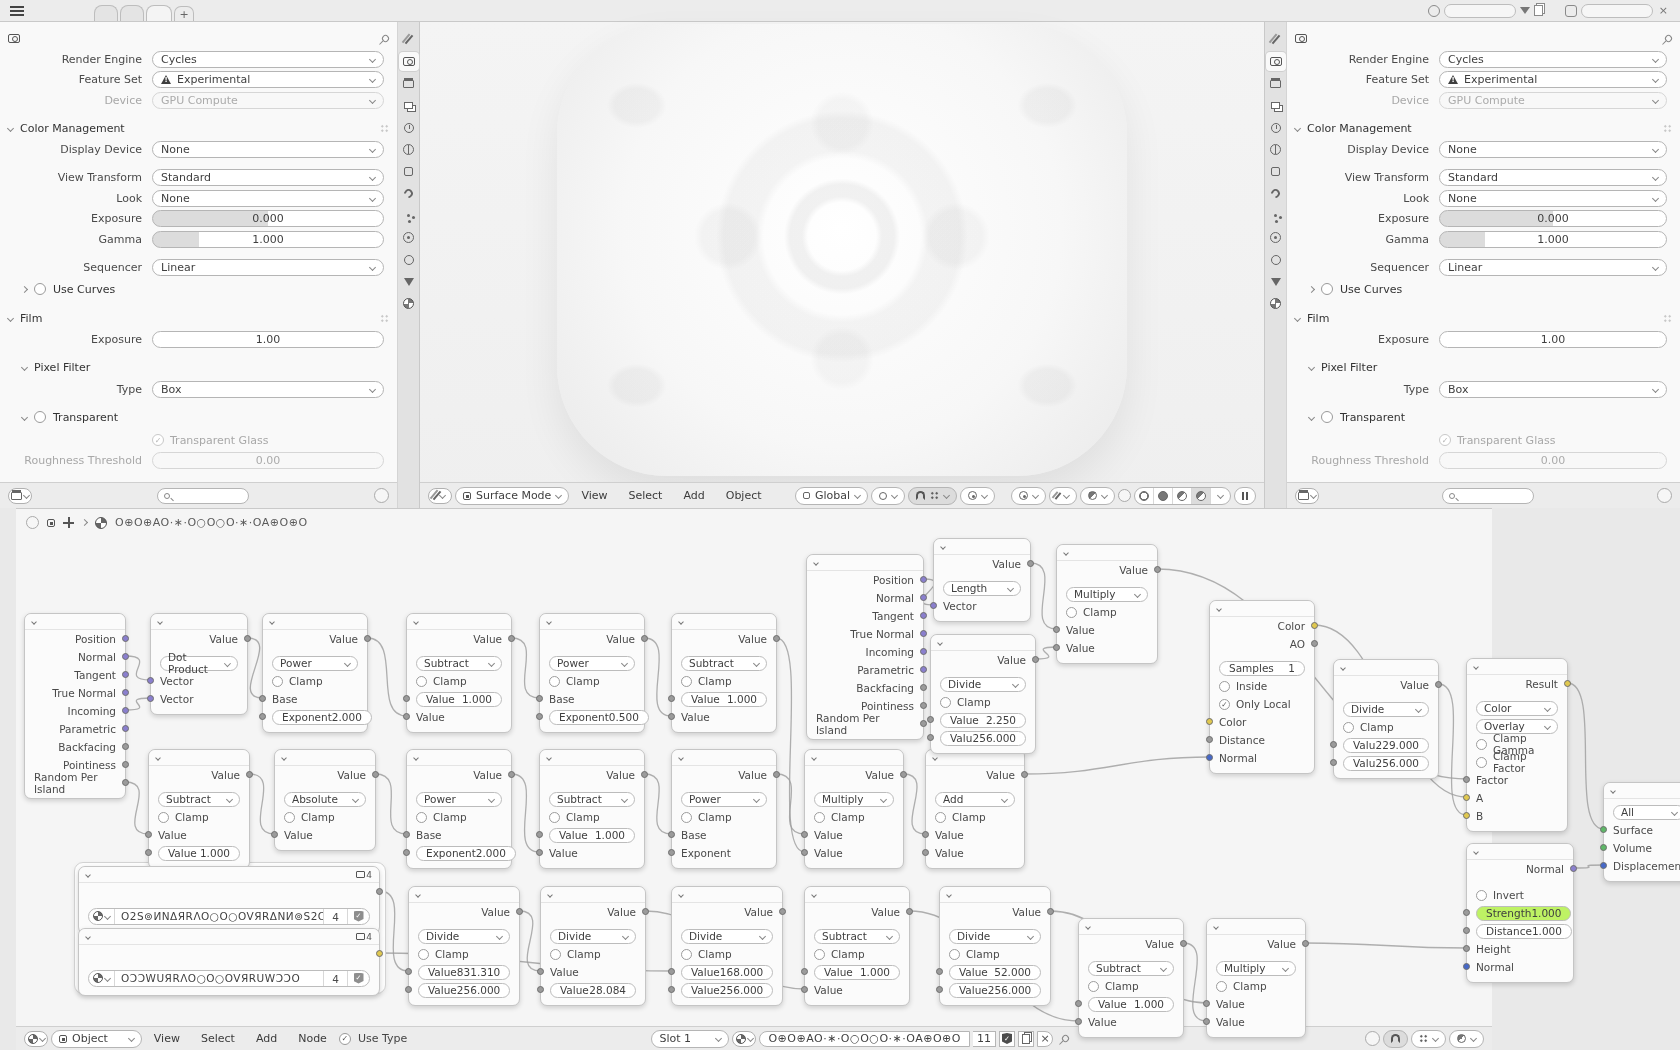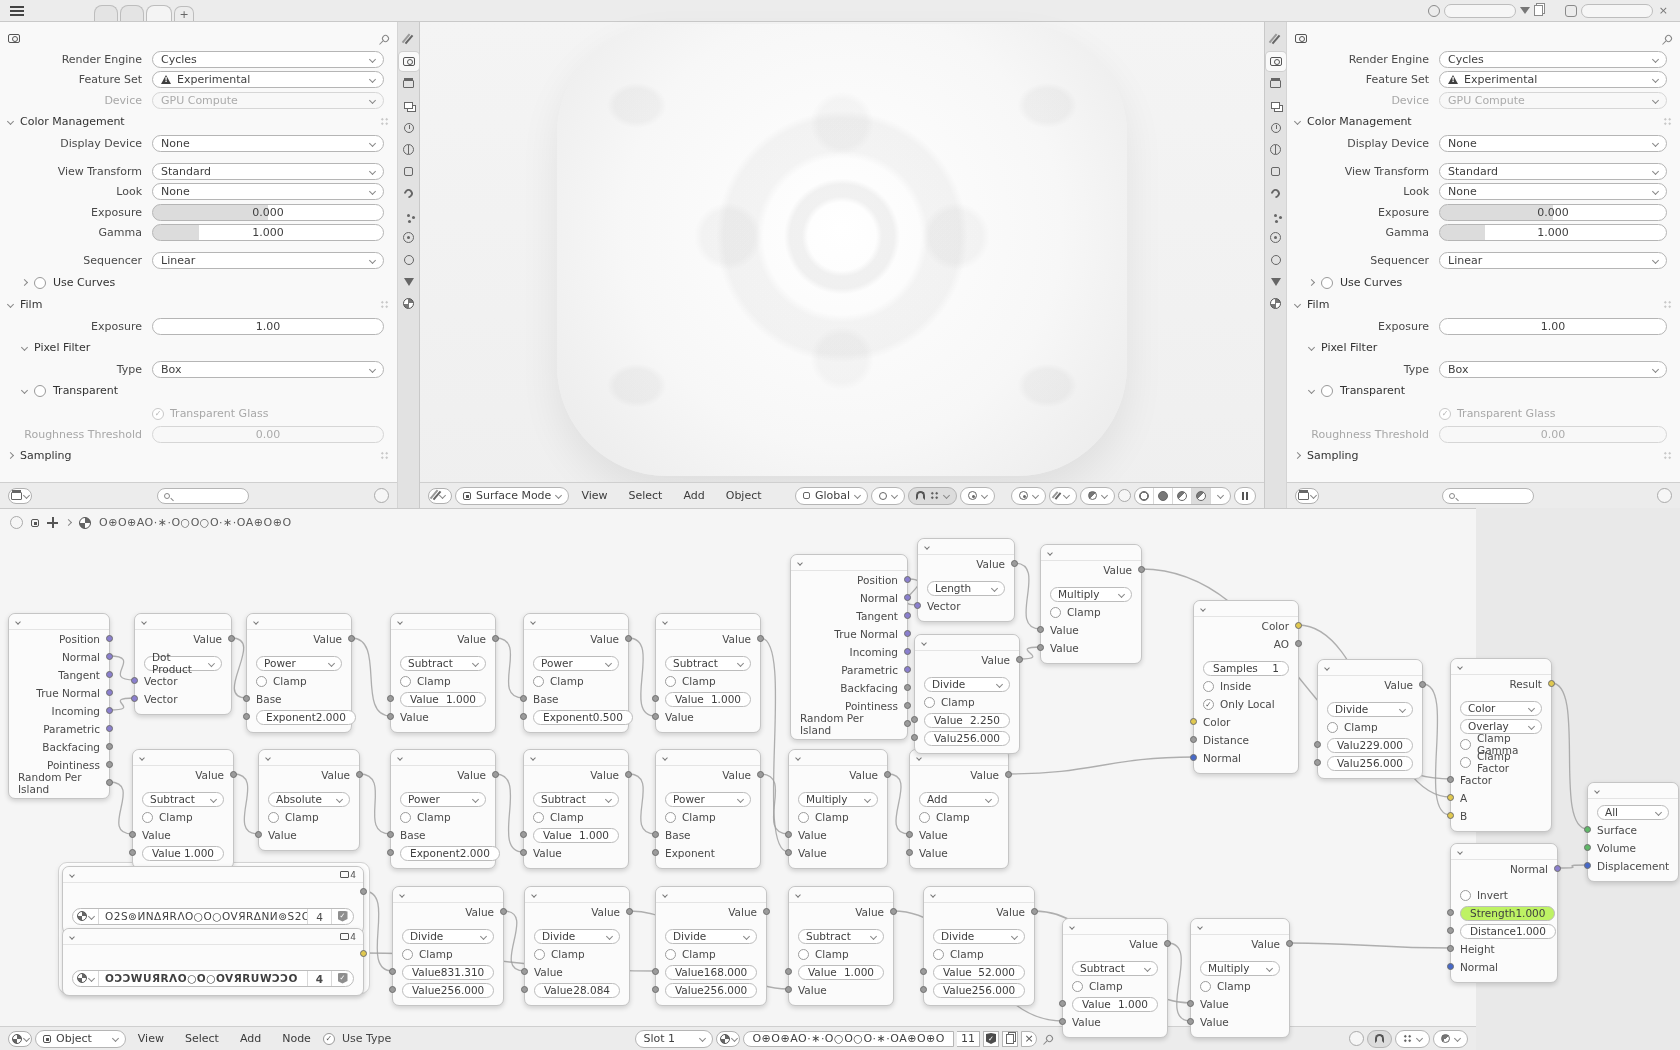--- a/index.html
+++ b/index.html
@@ -59,21 +59,21 @@
   .plabel.dim{color:#a8a8a8}
   .pfield{flex:1;height:17px;border:1px solid #b5b5b5;border-radius:9px;background:#fff;display:flex;align-items:center;padding:0 8px;color:#3f3f3f;position:relative}
   .pfield.dim{color:#ababab;border-color:#d6d6d6;background:#f8f8f8}
   .pfield .cv{margin-left:auto}
   .pfield.center{justify-content:center}
   .warn{width:0;height:0;border-left:5px solid transparent;border-right:5px solid transparent;border-bottom:9px solid #3f3f3f;position:relative;margin-right:6px}
   .warn:after{content:"!";position:absolute;left:-1.5px;top:1px;color:#fff;font-size:7px;font-weight:bold}
   .cv{width:5px;height:5px;border-right:1.4px solid #888;border-bottom:1.4px solid #888;display:inline-block}
   .cv.down{transform:rotate(45deg)}
   .cv.right{transform:rotate(-45deg)}
-  .sec{display:flex;align-items:center;height:21px;padding:0 8px;gap:7px;color:#333;margin-top:1px}
+  .sec{display:flex;align-items:center;height:21px;padding:0 8px;gap:7px;color:#333;margin-top:8px}
   .sec .dots4{margin-left:auto}
   .dots4{width:9px;height:9px;background:radial-gradient(circle,#c4c4c4 1px,transparent 1.2px);background-size:4.5px 4.5px}
   .chkc{width:12px;height:12px;border:1.2px solid #9a9a9a;border-radius:50%;background:#fff;display:inline-flex;align-items:center;justify-content:center;font-size:8px;color:#555;flex:none}
   .chkc.dim{border-color:#c9c9c9;color:#b5b5b5}
   .sublbl{color:#a8a8a8}
   .props-footer{position:absolute;left:0;right:0;bottom:0;height:26px;background:#ececec;border-top:1px solid #cfcfcf;display:flex;align-items:center;padding:0 8px}
   #props-left .props-footer{right:22px}
   #props-right .props-footer{left:22px}
   .search-oval{width:92px;height:16px;border:1px solid #b5b5b5;border-radius:8px;background:#fff;display:flex;align-items:center;padding:0 6px;margin:0 auto;gap:4px;color:#999}
   .mag{width:6px;height:6px;border:1.3px solid #888;border-radius:50%;position:relative}
@@ -106,21 +106,21 @@
   .segcell.active{background:#dcdcdc}
   .sball{width:10px;height:10px;border-radius:50%;border:1.1px solid #666}
   .sball.solid{background:#777}
   .sball.half{background:linear-gradient(135deg,#777 50%,#fff 50%)}
   .sball.wire{background:radial-gradient(circle,transparent 55%,#777 56% 70%,transparent 71%)}
   .pausebtn{width:22px;height:18px;border:1px solid #b5b5b5;border-radius:9px;background:#fff;display:flex;align-items:center;justify-content:center;gap:2px}
   .pausebtn i{width:2px;height:8px;background:#555}
   .magnet{width:9px;height:9px;border:2.2px solid #555;border-top-color:transparent;border-radius:0 0 6px 6px;transform:rotate(180deg)}
   .gridico{width:9px;height:9px;background:radial-gradient(circle,#555 1px,transparent 1.3px);background-size:4.5px 4.5px}
   
-  #nodeed{left:0;top:508px;width:1476px;height:542px;background:#f5f5f5;border-top:1px solid #c9c9c9}
+  #nodeed{left:16px;top:508px;width:1476px;height:542px;background:#f5f5f5;border-top:1px solid #c9c9c9}
   .pathbar{position:absolute;left:0;right:0;top:0;height:27px;display:flex;align-items:center;padding:0 10px;gap:8px;color:#555}
   .pathbar .sphereico{width:12px;height:12px;border-radius:50%;border:1.2px solid #555;background:conic-gradient(#666 0 25%,#fff 25% 50%,#666 50% 75%,#fff 75%)}
   .plusico{position:relative;width:11px;height:11px}
   .plusico:before{content:"";position:absolute;left:5px;top:0;width:1.6px;height:11px;background:#555}
   .plusico:after{content:"";position:absolute;left:0;top:5px;width:11px;height:1.6px;background:#555}
   #ncanvas{position:absolute;left:0;top:27px;width:1680px;height:491px}
   #wires{position:absolute;left:0;top:0;width:100%;height:100%}
   .node{position:absolute;background:#fbfbfb;border:1px solid #c5c5c5;border-radius:7px;box-shadow:0 2px 5px rgba(0,0,0,.16);font-size:10.5px;color:#4a4a4a;z-index:1}
   .nhead{height:16px;border-bottom:1px solid #e4e4e4;display:flex;align-items:center;padding:0 7px;border-radius:7px 7px 0 0;background:#fbfbfb}
   .nhead .cv{width:4px;height:4px;border-color:#777}
@@ -1624,21 +1624,21 @@
             <span class="nbadge">
               <span class="scr"></span>
               <span>4</span>
             </span>
           </div>
           <div class="nrow r-out">
             <span></span>
             <span class="sock so" style="background:#e0c84f"></span>
           </div>
           <div class="nrow" style="height: 4px;"></div>
-          <div class="nrow" style="height: 22px; font-weight: bold;">
+          <div class="nrow" style="height: 22px;">
             <span class="wdb">
               <span class="dbico">
                 <span class="sphereico" style="width:10px;height:10px;border-radius:50%;border:1px solid #555;background:conic-gradient(#666 0 25%,#fff 25% 50%,#666 50% 75%,#fff 75%)"></span>
                 <span class="cv down"></span>
               </span>
               <span class="dbname">OƆƆWUЯRΛO○O○OVЯRUWƆƆO</span>
               <span class="dbcount">4</span>
               <span class="dbshield">
                 <span class="shield">✓</span>
               </span>

